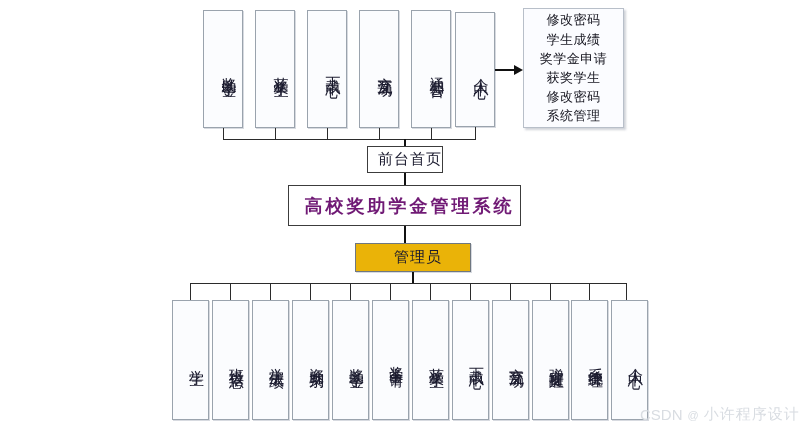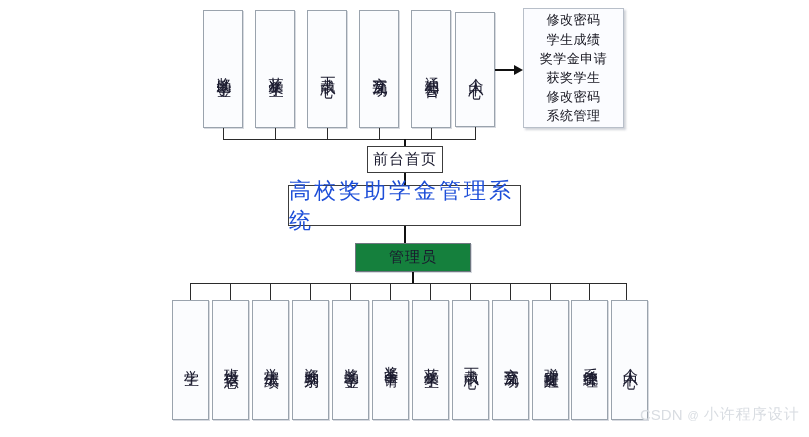--- a/index.html
+++ b/index.html
@@ -22,20 +22,21 @@
   .node {
     position: absolute;
     box-sizing: border-box;
     background: #fbfcfe;
     border: 1px solid #9aa3ad;
     display: flex;
     align-items: center;
     justify-content: center;
     color: #1a1a2e;
     box-shadow: 1px 1px 0 rgba(140,150,165,0.35);
+    padding-left: 10px;
   }
   .node.plain {
     border: 1px solid #3c3c3c;
     background: #ffffff;
     box-shadow: none;
   }
 
   
   .vnode {
     writing-mode: vertical-rl;
@@ -44,23 +45,24 @@
     font-size: 15px;
     line-height: 1.05;
   }
 
   .hnode {
     font-size: 15px;
     letter-spacing: 1px;
   }
 
   .title-node {
-    font-size: 22px;
+    font-size: 18px;
     letter-spacing: 3px;
-    color: #1d4ed8;
+    color: #701a75;
+    font-weight: bold;
   }
 
   
   .detail-panel {
     position: absolute;
     box-sizing: border-box;
     background: #fbfcff;
     border: 1px solid #b8bfc9;
     box-shadow: 1.5px 1.5px 2px rgba(150,158,170,0.45);
     display: flex;
@@ -168,21 +170,21 @@
   <div class="vline thick" style="left:404px; top:139px; height:8px;"></div>
 
   <div class="node plain hnode" style="left:367px; top:146px; width:76px; height:27px;">前台首页</div>
 
   <div class="vline thick" style="left:404px; top:173px; height:12px;"></div>
 
   <div class="node plain title-node" style="left:288px; top:185px; width:233px; height:41px;">高校奖助学金管理系统</div>
 
   <div class="vline thick" style="left:404px; top:226px; height:17px;"></div>
 
-  <div class="node hnode" style="left:355px; top:243px; width:116px; height:29px; background:#15803d; border-color:#6f7780;">管理员</div>
+  <div class="node hnode" style="left:355px; top:243px; width:116px; height:29px; background:#eab308; border-color:#6f7780;">管理员</div>
 
   <div class="vline thick" style="left:412px; top:272px; height:11px;"></div>
 
   <div class="hline" style="left:190px; top:283px; width:436px;"></div>
 
   <div class="vline" style="left:190px; top:283px; height:17px;"></div>
   <div class="vline" style="left:230px; top:283px; height:17px;"></div>
   <div class="vline" style="left:270px; top:283px; height:17px;"></div>
   <div class="vline" style="left:310px; top:283px; height:17px;"></div>
   <div class="vline" style="left:350px; top:283px; height:17px;"></div>

